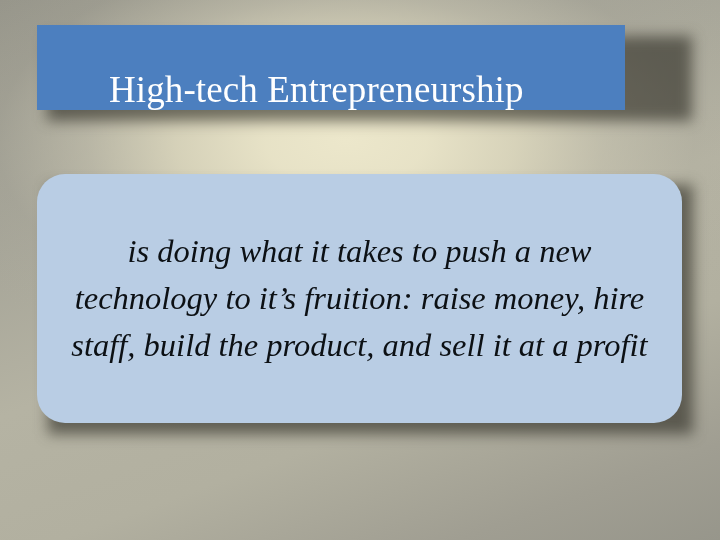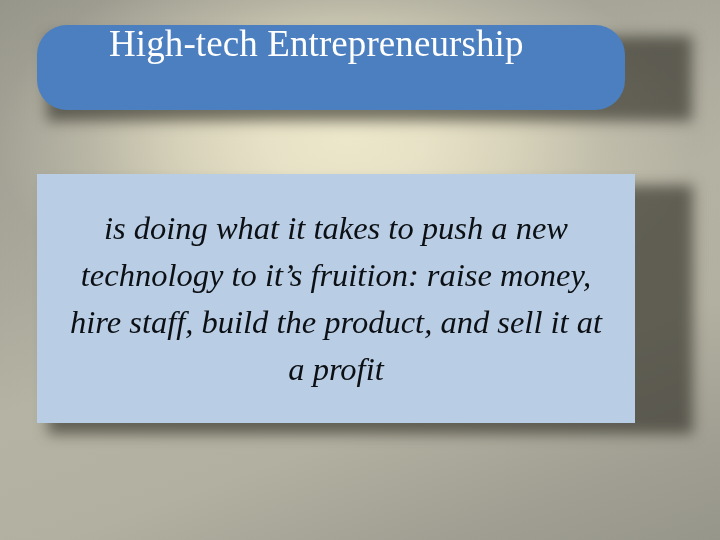--- a/index.html
+++ b/index.html
@@ -59,46 +59,46 @@
   
   #title-bar {
     position: absolute;
     left: 37px;
     top: 25px;
     width: 588px;
     height: 85px;
     background: #4c7fbf;
     z-index: 2;
     display: flex;
-    align-items: flex-start;
-    border-radius: 30px;
+    align-items: flex-end;
   }
   #title-text {
     color: #ffffff;
     font-size: 37px;
     line-height: 1.05;
     font-weight: normal;
     letter-spacing: 0.1px;
     padding-left: 72px;
     padding-right: 20px;
     white-space: nowrap;
   }
 
   
   #body-box {
     position: absolute;
     left: 37px;
     top: 174px;
-    width: 598px;
+    width: 645px;
     height: 249px;
     background: #b9cde4;
     z-index: 2;
     display: flex;
     align-items: center;
     justify-content: center;
+    border-radius: 28px;
   }
   #body-text {
     color: #0c1014;
     font-style: italic;
     font-size: 32.5px;
     line-height: 47px;
     text-align: center;
     padding: 0 26px;
   }
 </style>

